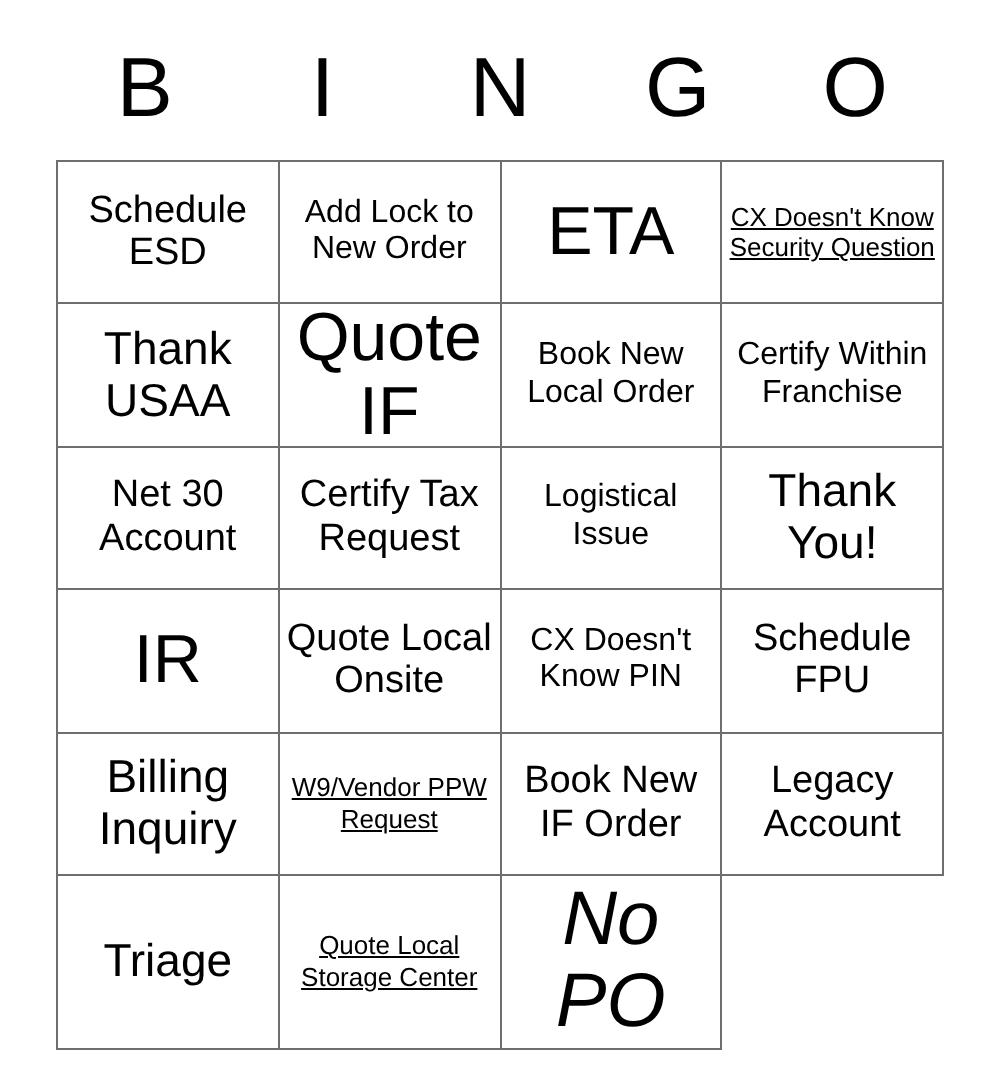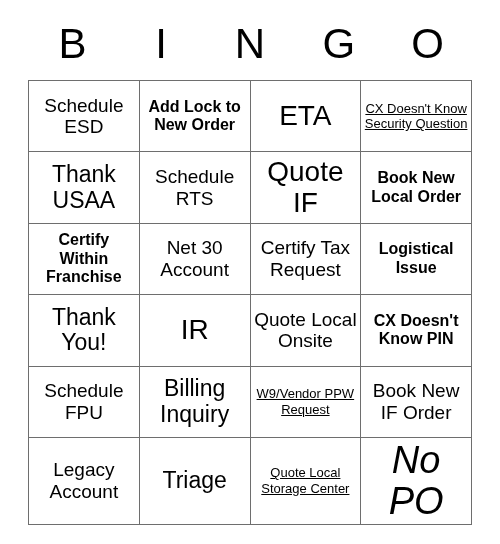--- a/index.html
+++ b/index.html
@@ -77,24 +77,24 @@
     display: block;
     width: 100%;
     line-height: 1.12;
     font-weight: 400;
     white-space: pre-line;
     word-break: normal;
   }
 
   
   .sz-xl  { font-size: 38px; line-height: 1.08; font-style: italic; }
-  .sz-lg  { font-size: 28px; line-height: 1.08; }
+  .sz-lg  { font-size: 34px; line-height: 1.08; }
   .sz-md  { font-size: 23px; line-height: 1.12; }
   .sz-sm  { font-size: 19px; line-height: 1.14; }
-  .sz-xs  { font-size: 16px; line-height: 1.16; font-weight: bold; }
+  .sz-xs  { font-size: 16px; line-height: 1.16; }
   .sz-xxs { font-size: 13px; line-height: 1.20; text-decoration: underline; }
 </style>
 </head>
 <body>
 
 <div class="card">
 
   <div class="header">
     <div class="header-letter">
         <span>B</span>
@@ -123,23 +123,20 @@
     <div class="cell">
         <span class="cell-text sz-lg">ETA</span>
       </div>
     <div class="cell">
         <span class="cell-text sz-xxs">CX Doesn't Know Security Question</span>
       </div>
     <div class="cell">
         <span class="cell-text sz-md">Thank USAA</span>
       </div>
 
-    <div class="cell">
-        <span class="cell-text sz-sm">Schedule RTS</span>
-      </div>
     <div class="cell">
         <span class="cell-text sz-lg">Quote IF</span>
       </div>
     <div class="cell">
         <span class="cell-text sz-xs">Book New Local Order</span>
       </div>
     <div class="cell">
         <span class="cell-text sz-xs">Certify Within Franchise</span>
       </div>
     <div class="cell">

